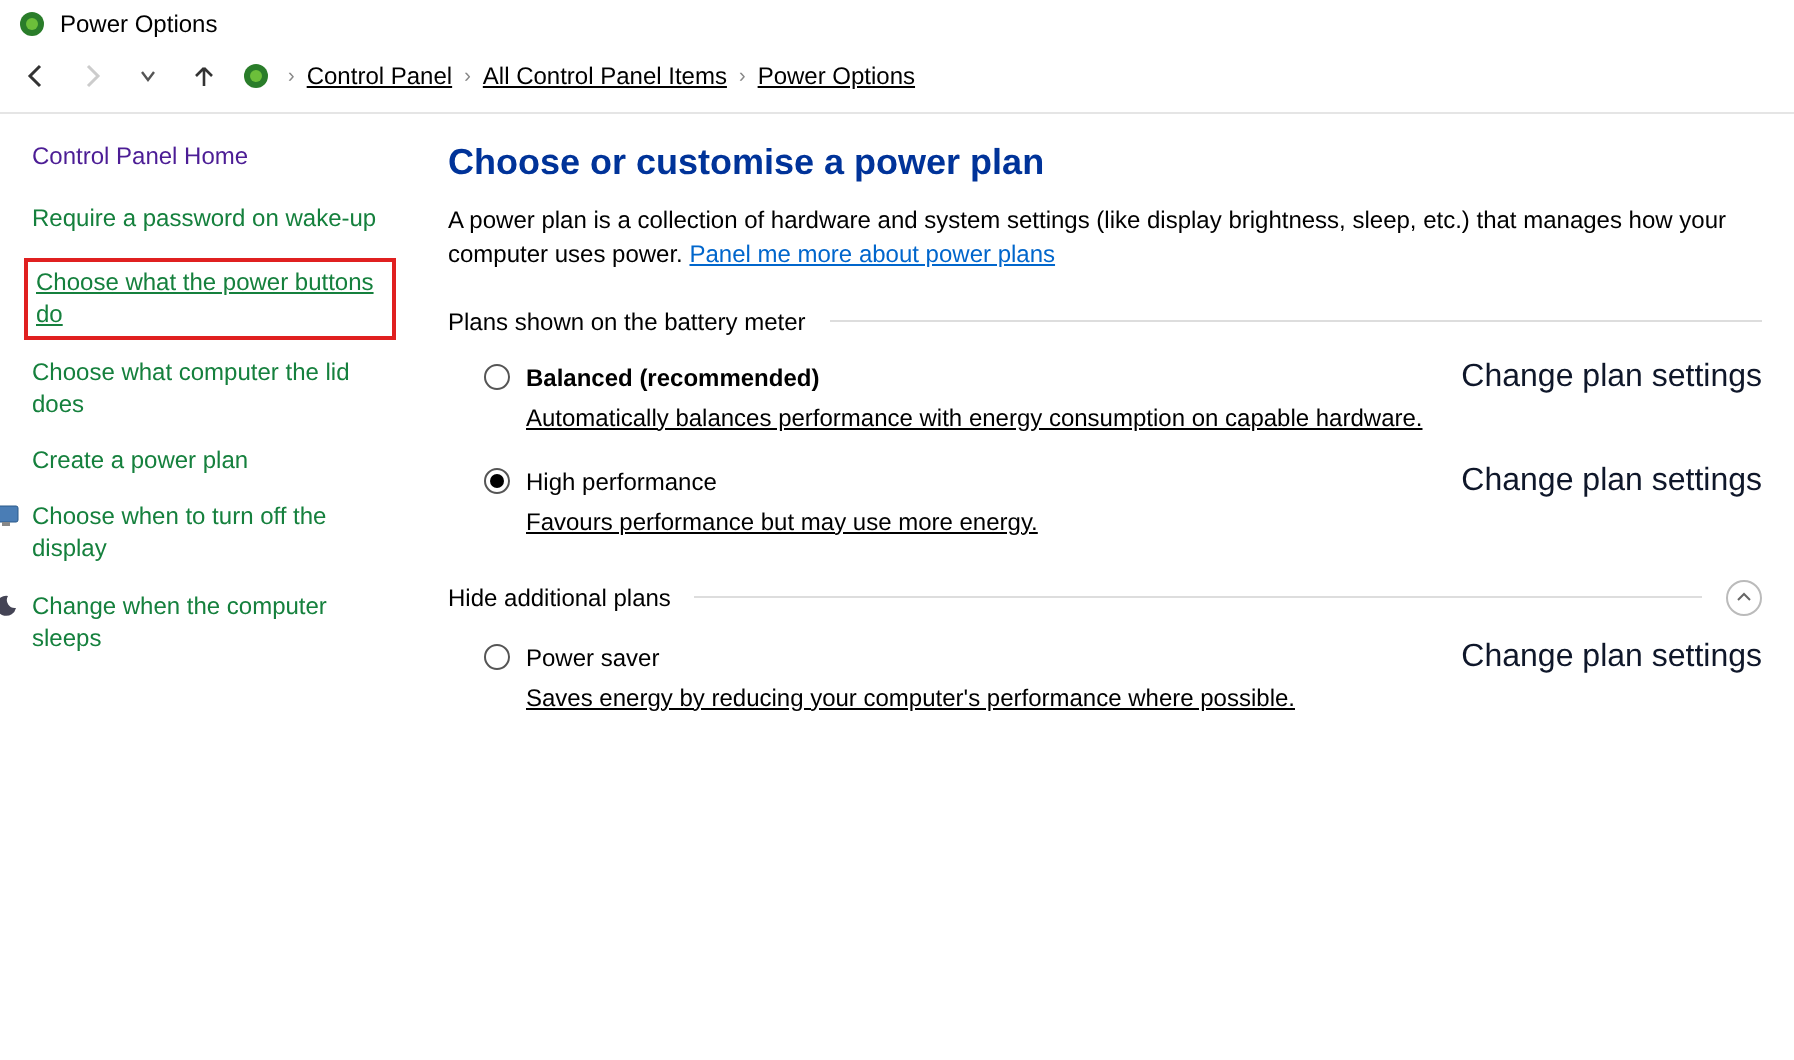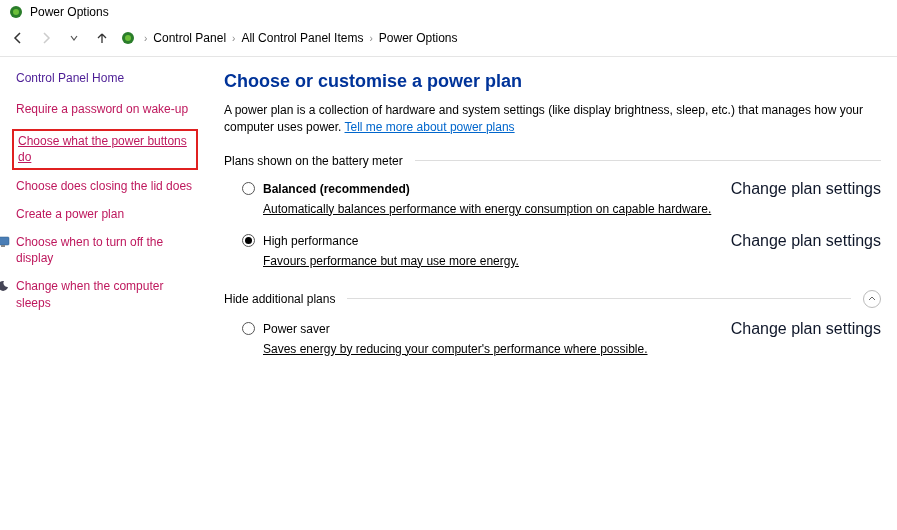--- a/index.html
+++ b/index.html
@@ -8,26 +8,26 @@
 
 .titlebar { display: flex; align-items: center; padding: 4px 8px; gap: 6px; }
 .titlebar .icon { width: 16px; height: 16px; }
 .titlebar .title { font-size: 12px; }
 
 .navbar { display: flex; align-items: center; padding: 4px 8px 8px 8px; gap: 8px; border-bottom: 1px solid #e5e5e5; }
 .navbtn { width: 20px; height: 20px; display: flex; align-items: center; justify-content: center; color: #555; }
 .navbtn.disabled { color: #ccc; }
 .breadcrumb { display: flex; align-items: center; gap: 6px; font-size: 12px; flex: 1; }
 .breadcrumb .sep { color: #888; font-size: 10px; }
-.breadcrumb .crumb { color: #000; }
+.breadcrumb .crumb { color: #000; text-decoration: underline; }
 
 .body { display: flex; padding: 14px 16px 16px 16px; }
 .sidebar { width: 190px; padding-right: 12px; }
 .sidebar .home { color: #4c1d95; font-size: 12px; margin-bottom: 16px; display: block; }
-.sidebar .link { display: block; color: #be185d; font-size: 12px; margin-bottom: 12px; line-height: 1.35; }
+.sidebar .link { display: block; color: #15803d; font-size: 12px; margin-bottom: 12px; line-height: 1.35; }
 .sidebar .link.hl { text-decoration: underline; border: 2px solid #e02020; padding: 2px 4px; margin-left: -4px; margin-right: -4px; margin-bottom: 8px; }
 .sidebar .iconlink { display: flex; gap: 6px; align-items: flex-start; }
 .sidebar .iconlink .sicon { width: 14px; height: 14px; flex-shrink: 0; margin-top: 1px; }
 
 .main { flex: 1; padding-left: 18px; }
 .main h1 { color: #003399; font-size: 18px; font-weight: 700; margin-bottom: 10px; }
 .main .intro { font-size: 12px; line-height: 1.4; margin-bottom: 18px; }
 .main .intro a { text-decoration: underline; }
 
 .section-hd { display: flex; align-items: center; font-size: 12px; margin-bottom: 12px; gap: 12px; }
@@ -94,21 +94,21 @@
     <span class="sep">›</span>
     <span class="crumb">Power Options</span>
   </div>
 </div>
 
 <div class="body">
   <div class="sidebar">
     <a class="home">Control Panel Home</a>
     <a class="link">Require a password on wake-up</a>
     <a class="link hl">Choose what the power buttons do</a>
-    <a class="link">Choose does closing the lid does</a>
+    <a class="link">Choose what computer the lid does</a>
     <a class="link">Create a power plan</a>
     <div class="iconlink" style="margin-left:-20px;">
       <span class="sicon">
         <svg viewBox="0 0 14 14">
             <rect x="1" y="2" width="12" height="8" rx="1" fill="#4a7db5" stroke="#2a5a8a" stroke-width="0.5"></rect>
             <rect x="5" y="10" width="4" height="2" fill="#888"></rect>
           </svg>
       </span>
       <a class="link" style="margin-bottom:12px">Choose when to turn off the display</a>
     </div>
@@ -118,21 +118,21 @@
             <path d="M8 2 A5 5 0 1 0 12 8 A4 4 0 0 1 8 2" fill="#445"></path>
           </svg>
       </span>
       <a class="link">Change when the computer sleeps</a>
     </div>
   </div>
 
   <div class="main">
     <h1>Choose or customise a power plan</h1>
     <p class="intro">
-      <span>A power plan is a collection of hardware and system settings (like display brightness, sleep, etc.) that manages how your computer uses power. </span><a>Tell me more about power plans</a>
+      <span>A power plan is a collection of hardware and system settings (like display brightness, sleep, etc.) that manages how your computer uses power. </span><a>Panel me more about power plans</a>
     </p>
 
     <div class="section-hd">
       <span>Plans shown on the battery meter</span>
       <div class="line"></div>
     </div>
 
     <div class="plan">
       <div class="plan-row">
         <span class="radio"></span>

